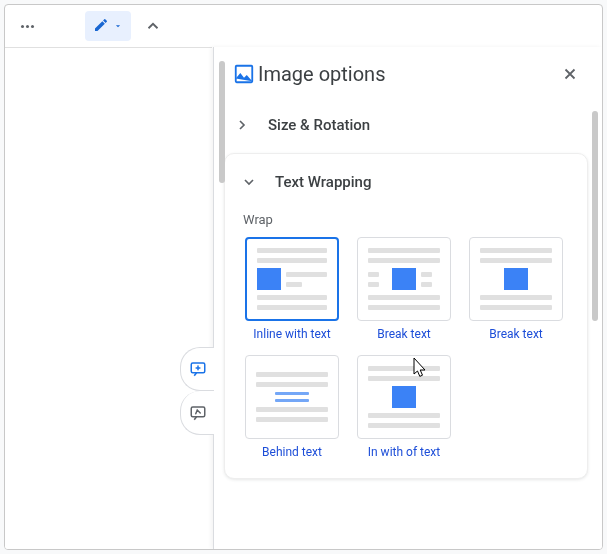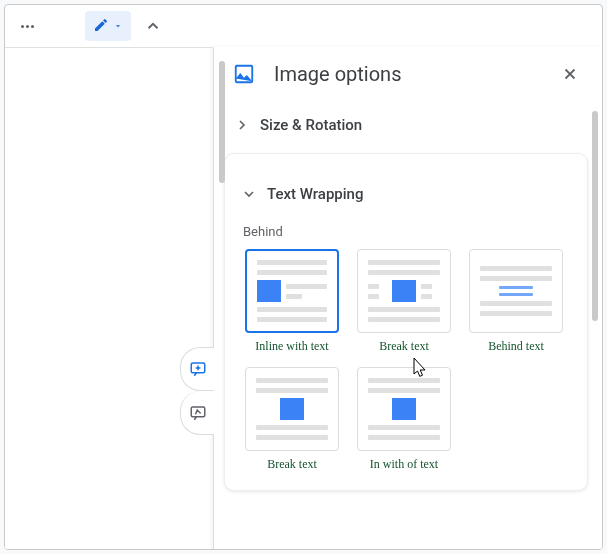--- a/index.html
+++ b/index.html
@@ -90,21 +90,21 @@
     border-left: 1px solid #dadce0;
     box-shadow: -2px 0 4px rgba(0,0,0,0.05);
     min-width: 0;
     position:relative;
   }
   .panel-header {
     height: 54px;
     display:flex;
     align-items:center;
     padding: 0 16px 0 18px;
-    gap: 18px;
+    gap: 2px;
   }
   .img-icon {
     width: 24px; height: 24px;
     display:flex; align-items:center; justify-content:center;
   }
   .panel-title {
     font-size: 20px;
     color:#3c4043;
     flex:1;
   }
@@ -131,52 +131,52 @@
     width: 6px;
     height: 122px;
     background:#c9c9c9;
     border-radius: 3px;
     z-index: 3;
   }
   .sec {
     padding: 14px 4px 12px 18px;
   }
   .sec-row {
-    display:flex; align-items:center; gap: 8px;
+    display:flex; align-items:center; gap: 16px;
     cursor:pointer;
   }
   .chev { width:20px; height:20px; display:flex; align-items:center; justify-content:center; color:#5f6368;}
   .sec-title { font-size: 15px; font-weight: 500; color:#3c4043;}
   .card {
     margin: 6px 4px 0 10px;
     background:#fff;
     border: 1px solid #eee;
     border-radius: 10px;
     box-shadow: 0 1px 3px rgba(60,64,67,.12);
-    padding: 12px 0 18px 0;
+    padding: 0 0 18px 0;
   }
   .card .sec { padding: 18px 14px 8px 14px;}
   .style-lbl { font-size: 13px; color:#5f6368; padding: 12px 18px 10px 18px;}
   .grid {
     display: grid;
     grid-template-columns: repeat(3, 98px);
     gap: 14px 14px;
     padding: 0 18px;
   }
   .opt { display:flex; flex-direction:column; align-items:center; gap:6px; cursor:pointer;}
   .tile {
     width: 94px; height: 84px;
     border: 1px solid #dadce0;
     border-radius: 4px;
     background:#fff;
     display:flex; align-items:center; justify-content:center;
     padding: 10px;
   }
   .tile.selected { border: 2px solid #1a73e8; }
-  .olabel { font-size: 12px; color:#14532d; text-align:center; line-height:1.2;font-family:Liberation Serif, serif;}
+  .olabel { font-size: 12px; color:#1d4ed8; text-align:center; line-height:1.2;}
   .mini { width: 72px; display:flex; flex-direction:column; gap:5px;}
   .bar { height:5px; background:#e0e0e0; border-radius:1px; width:100%;}
   .bar.s { width: 40%;}
   .rowx { display:flex; gap:5px; align-items:center;}
   .sq { width:24px; height:22px; background:#3b82f6; flex-shrink:0;}
   .col { display:flex; flex-direction:column; gap:5px; flex:1;}
   .thinrow { display:flex; flex-direction:column; gap:4px; align-items:center;}
   .thin { height:3px; width: 34px; background:#74a7f7; border-radius:1px;}
   .cursor-ptr {
     position:absolute;
@@ -274,21 +274,21 @@
             <div class="sec-row">
               <div class="chev">
                 <svg width="16" height="16" viewBox="0 0 24 24" fill="none" stroke="#5f6368" stroke-width="2.5">
                     <path d="M6 9l6 6 6-6"></path>
                   </svg>
               </div>
               <div class="sec-title">Text Wrapping</div>
             </div>
           </div>
 
-          <div class="style-lbl">Behind</div>
+          <div class="style-lbl">Wrap</div>
 
           <div class="grid">
             <div class="opt">
               <div class="tile selected">
                 <div class="mini">
                   <div class="bar"></div>
                     <div class="bar"></div>
                   <div class="rowx">
                       <div class="sq"></div>
                       <div class="col">
@@ -324,44 +324,44 @@
                 </div>
               </div>
               <div class="olabel">Break text</div>
             </div>
 
             <div class="opt">
               <div class="tile">
                 <div class="mini">
                   <div class="bar"></div>
                     <div class="bar"></div>
+                  <div style="display:flex;justify-content:center;">
+                      <div class="sq"></div>
+                    </div>
+                  <div class="bar"></div>
+                    <div class="bar"></div>
+                </div>
+              </div>
+              <div class="olabel">Break text</div>
+            </div>
+
+            <div class="opt">
+              <div class="tile">
+                <div class="mini">
+                  <div class="bar"></div>
+                    <div class="bar"></div>
                   <div class="thinrow">
                       <div class="thin"></div>
                       <div class="thin"></div>
                     </div>
                   <div class="bar"></div>
                     <div class="bar"></div>
                 </div>
               </div>
               <div class="olabel">Behind text</div>
-            </div>
-
-            <div class="opt">
-              <div class="tile">
-                <div class="mini">
-                  <div class="bar"></div>
-                    <div class="bar"></div>
-                  <div style="display:flex;justify-content:center;">
-                      <div class="sq"></div>
-                    </div>
-                  <div class="bar"></div>
-                    <div class="bar"></div>
-                </div>
-              </div>
-              <div class="olabel">Break text</div>
             </div>
 
             <div class="opt">
               <div class="tile">
                 <div class="mini">
                   <div class="bar"></div>
                     <div class="bar"></div>
                   <div style="display:flex;justify-content:center;">
                       <div class="sq"></div>
                     </div>

